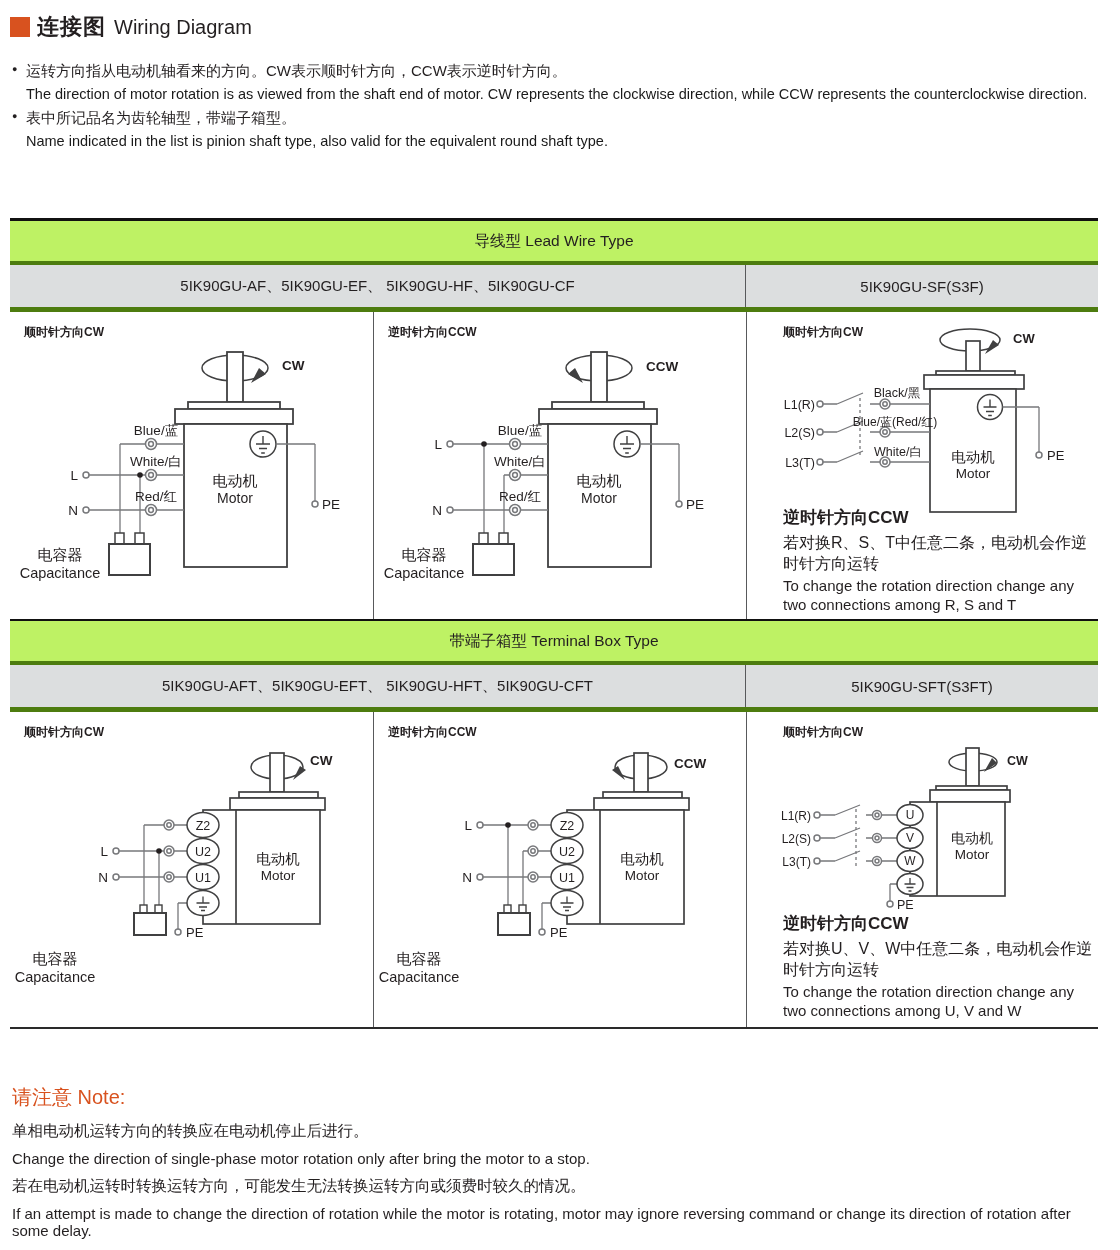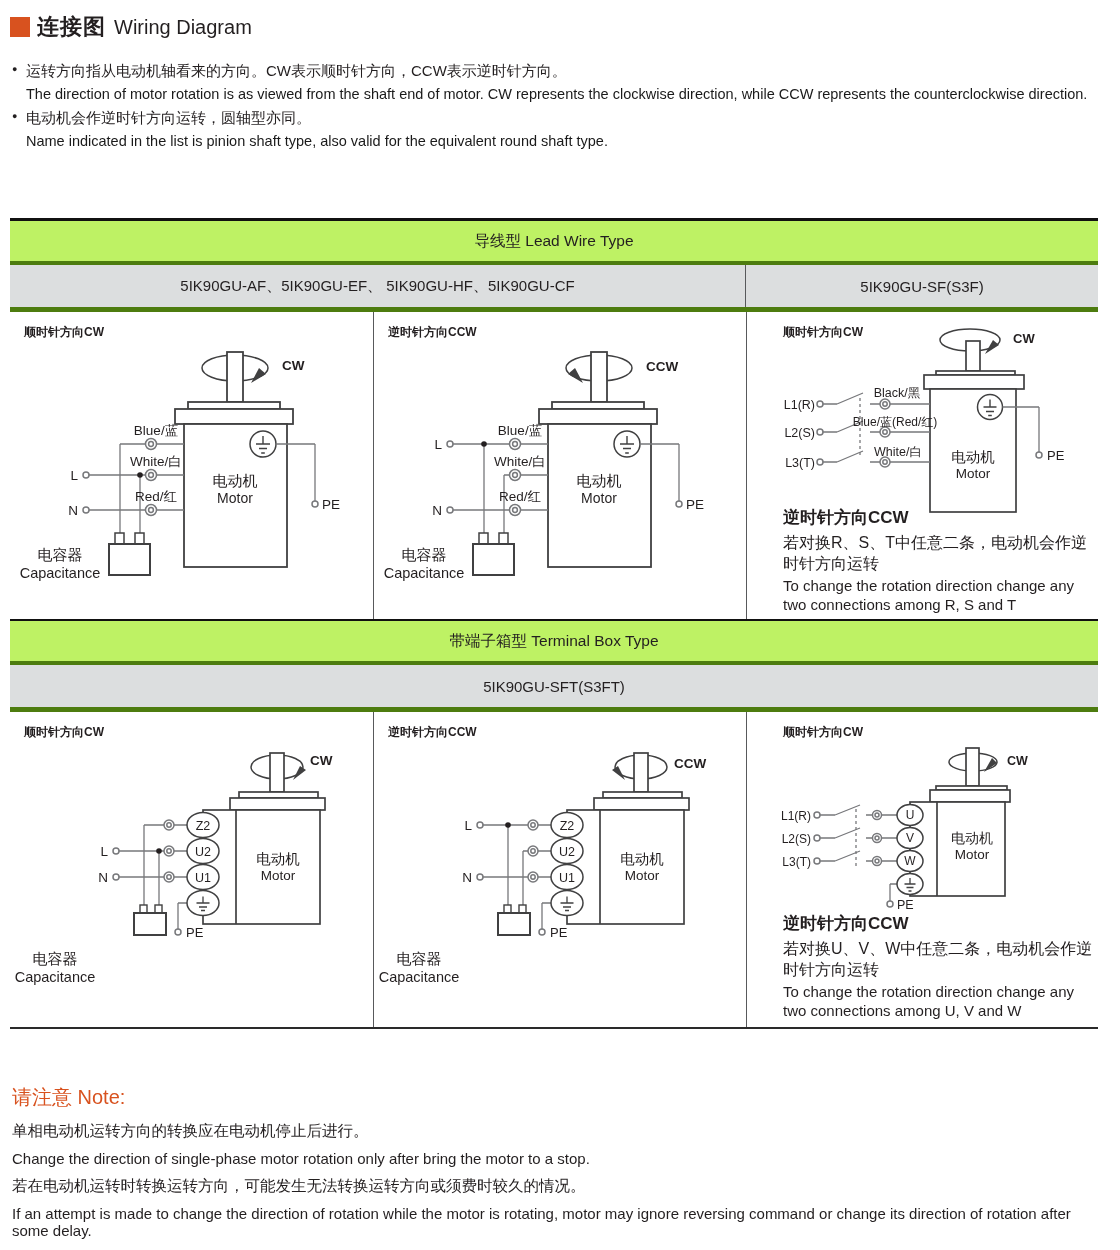--- a/index.html
+++ b/index.html
@@ -54,21 +54,21 @@
 
   <div class="hdr">
     <span class="sq"></span>
     <span class="t-cn">连接图</span>
     <span class="t-en">Wiring Diagram</span>
   </div>
 
   <div class="intro">
     <div class="b-cn">运转方向指从电动机轴看来的方向。CW表示顺时针方向，CCW表示逆时针方向。</div>
     <div class="b-en">The direction of motor rotation is as viewed from the shaft end of motor. CW represents the clockwise direction, while CCW represents the counterclockwise direction.</div>
-    <div class="b-cn">电动机会作逆时针方向运转，圆轴型亦同。</div>
+    <div class="b-cn">表中所记品名为齿轮轴型，带端子箱型。</div>
     <div class="b-en">Name indicated in the list is pinion shaft type, also valid for the equivalent round shaft type.</div>
   </div>
 
   <div class="wtable">
 
     <div class="pink">导线型 Lead Wire Type</div>
     <div class="grayrow">
       <div class="g1">5IK90GU-AF、5IK90GU-EF、 5IK90GU-HF、5IK90GU-CF</div>
       <div class="g2">5IK90GU-SF(S3F)</div>
     </div>
@@ -234,20 +234,21 @@
           <div class="ccw-t">逆时针方向CCW</div>
           <div class="ccw-cn">若对换R、S、T中任意二条，电动机会作逆时针方向运转</div>
           <div class="ccw-en">To change the rotation direction change any two connections among R, S and T</div>
         </div>
       </div>
     </div>
 
     <div class="sec2border"></div>
     <div class="pink">带端子箱型 Terminal Box Type</div>
     <div class="grayrow">
+      <div class="g1">5IK90GU-AFT、5IK90GU-EFT、 5IK90GU-HFT、5IK90GU-CFT</div>
       <div class="g2">5IK90GU-SFT(S3FT)</div>
     </div>
 
     <div class="drow r2">
 
       <div class="cell c1">
         <div class="cell-title">顺时针方向CW</div>
         <svg width="363" height="315" viewBox="0 0 363 315">
           <g>
             <ellipse cx="267" cy="55" rx="26" ry="12" fill="none" stroke="#404041" stroke-width="1.5"></ellipse>

